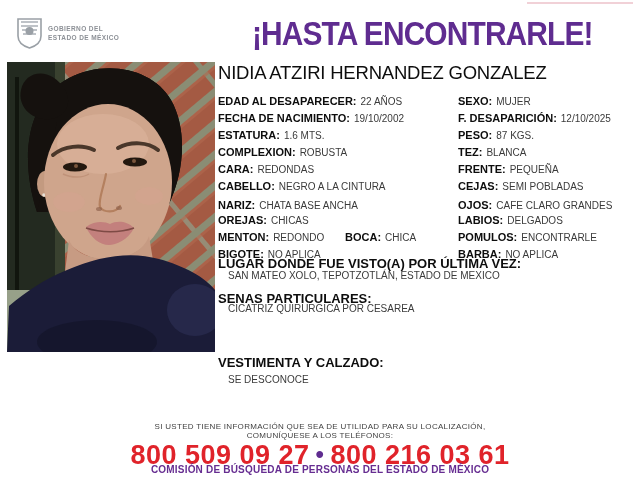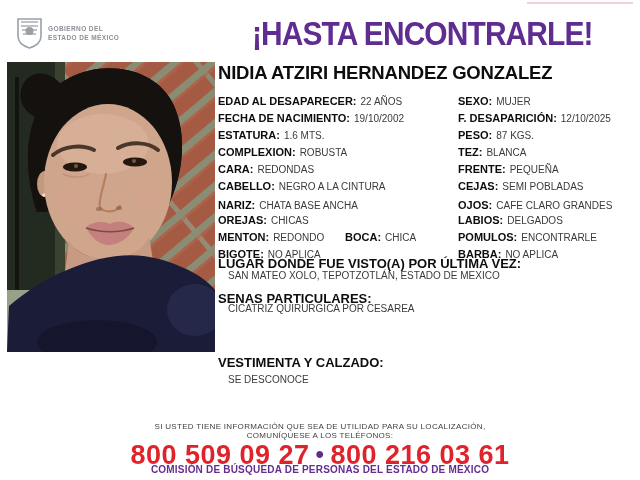--- a/index.html
+++ b/index.html
@@ -19,21 +19,21 @@
     position:absolute; left:252px; top:14px; font-size:34px; font-weight:bold;
     letter-spacing:-1px; transform:scaleX(.88); transform-origin:left center;
     white-space:nowrap;
   }
 
   
   .photo { position:absolute; left:7px; top:62px; width:208px; height:290px; overflow:hidden; }
 
   
   .info { position:absolute; left:218px; top:62px; width:418px; }
-  .name { position:absolute; left:0; top:0; font-size:18.5px; font-weight:bold; letter-spacing:-.2px; white-space:nowrap; color:#0d0d0d; }
+  .name { position:absolute; left:0; top:0; font-size:18.5px; font-weight:normal; letter-spacing:-.2px; white-space:nowrap; color:#0d0d0d; }
   .row { position:absolute; left:0; width:418px; height:17px; white-space:nowrap; }
   .lbl { font-weight:bold; font-size:11px; color:#0d0d0d; }
   .val { font-size:10px; color:#3a3a3a; padding-left:4px; }
   .mid { position:absolute; left:127px; top:0; }
   .rgt { position:absolute; left:240px; top:0; }
   .sect-label { position:absolute; left:0; font-size:13px; font-weight:bold; color:#0d0d0d; white-space:nowrap; }
   .sect-value { position:absolute; left:0; font-size:10px; color:#3a3a3a; white-space:nowrap;margin-left:10px; }
 
   
   .footer-note { position:absolute; left:0; width:640px; text-align:center; font-size:8px; color:#3f3f3f; letter-spacing:.3px; }

